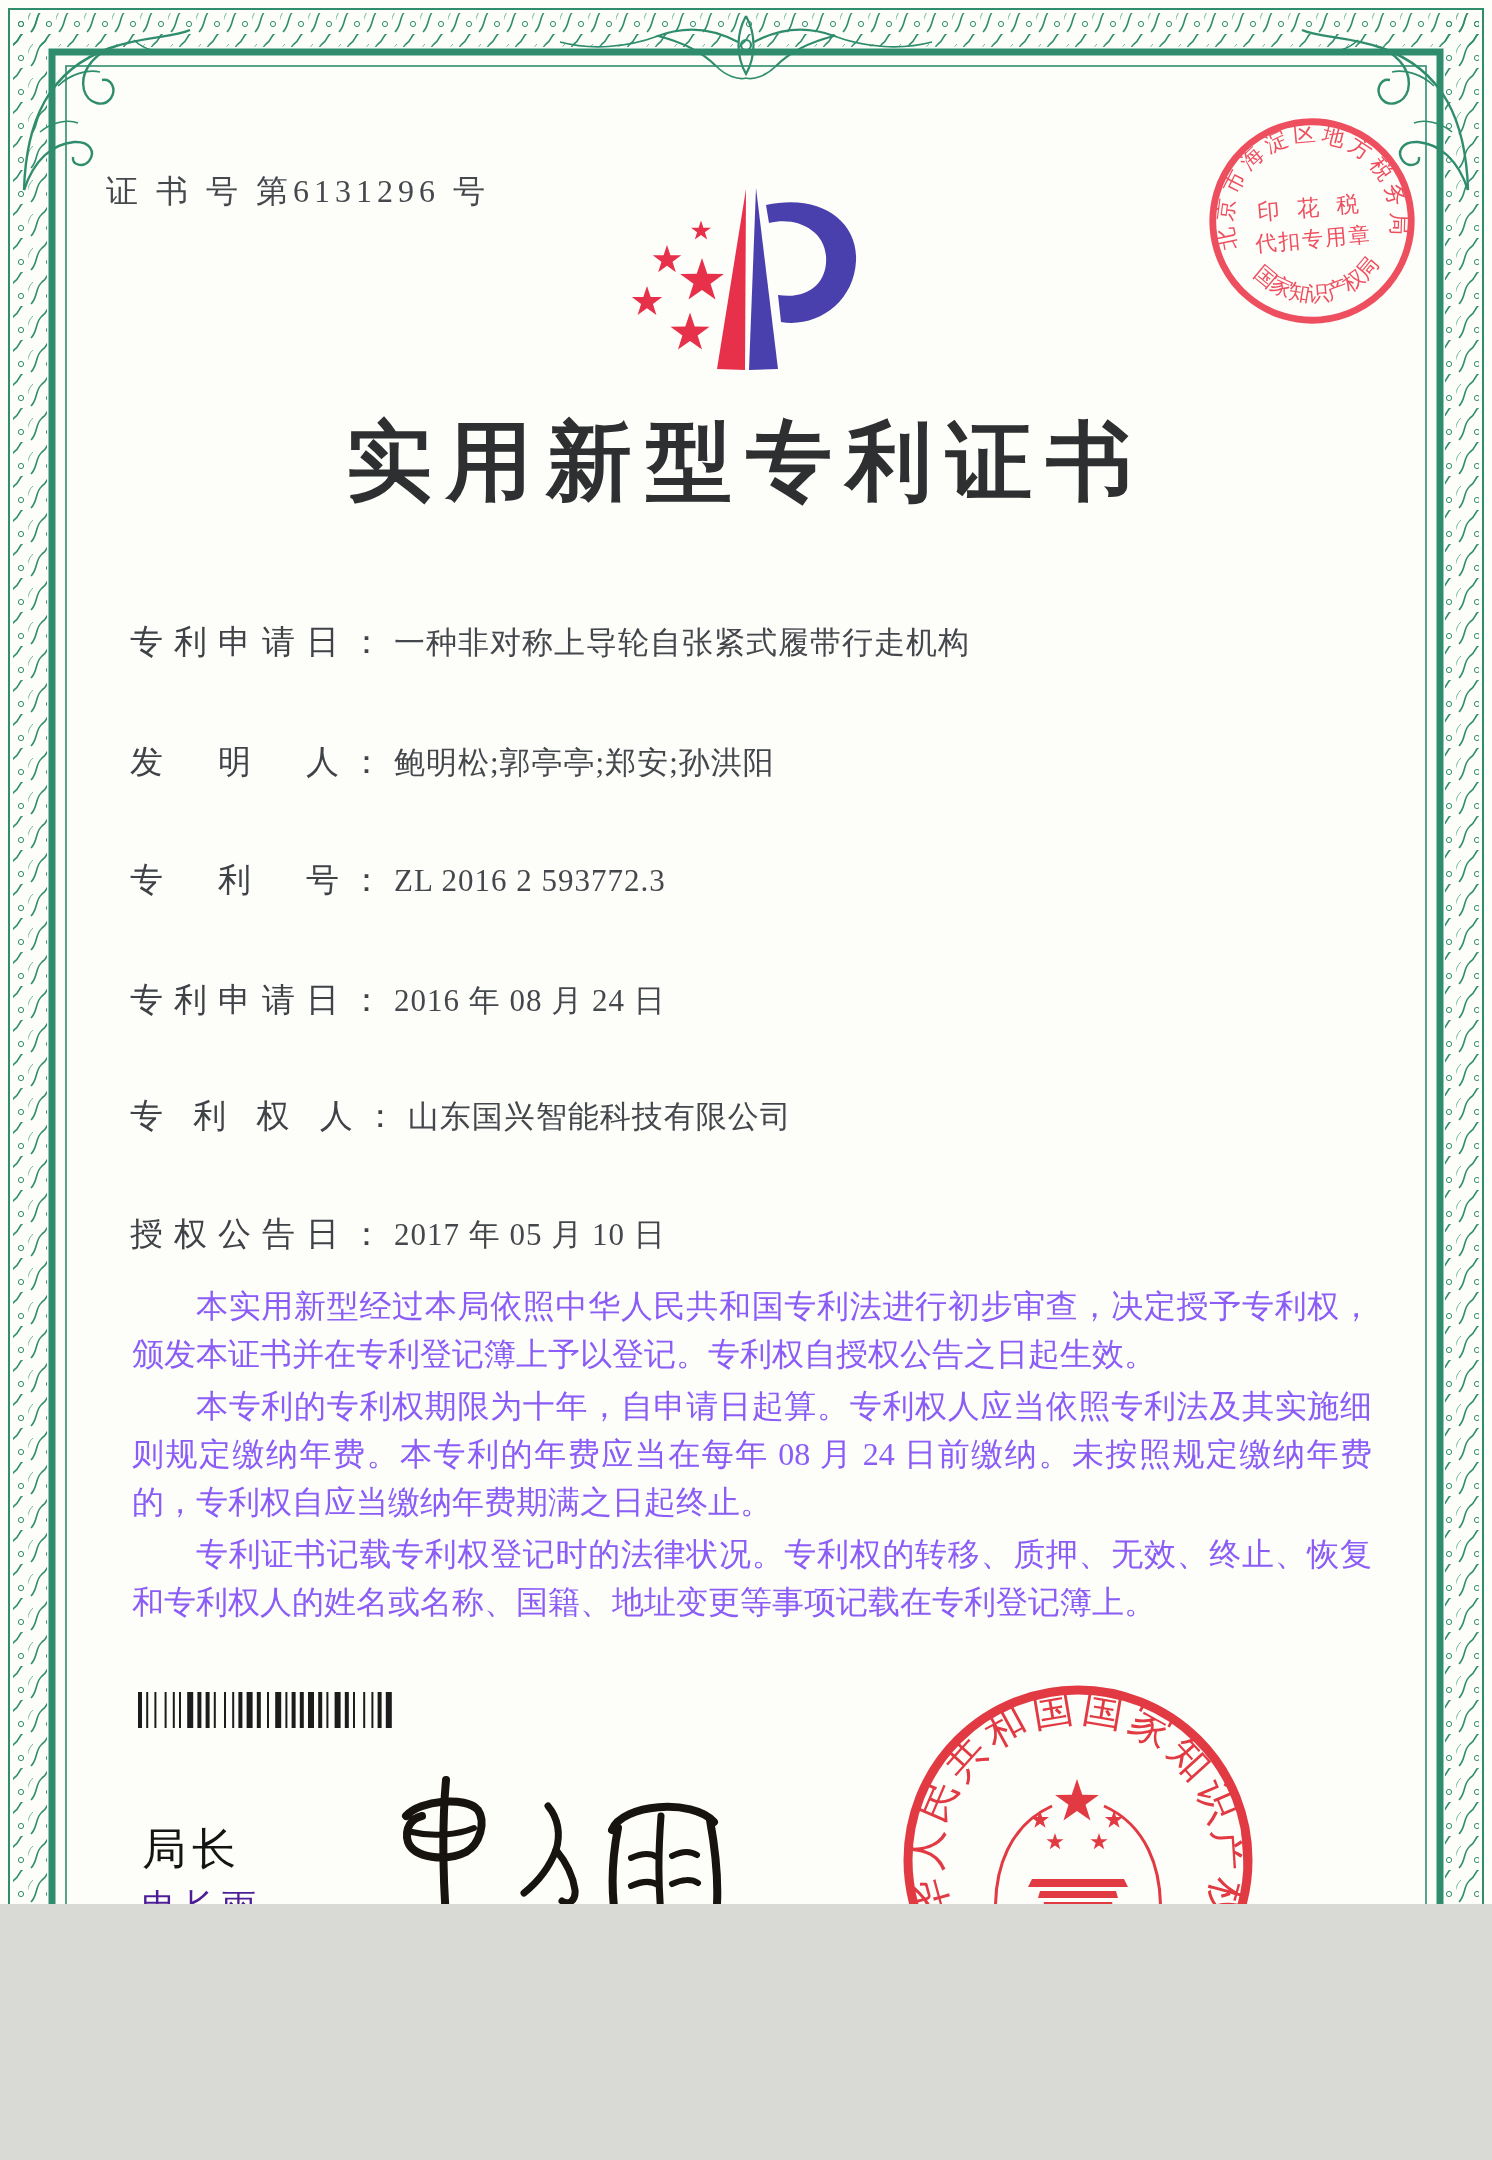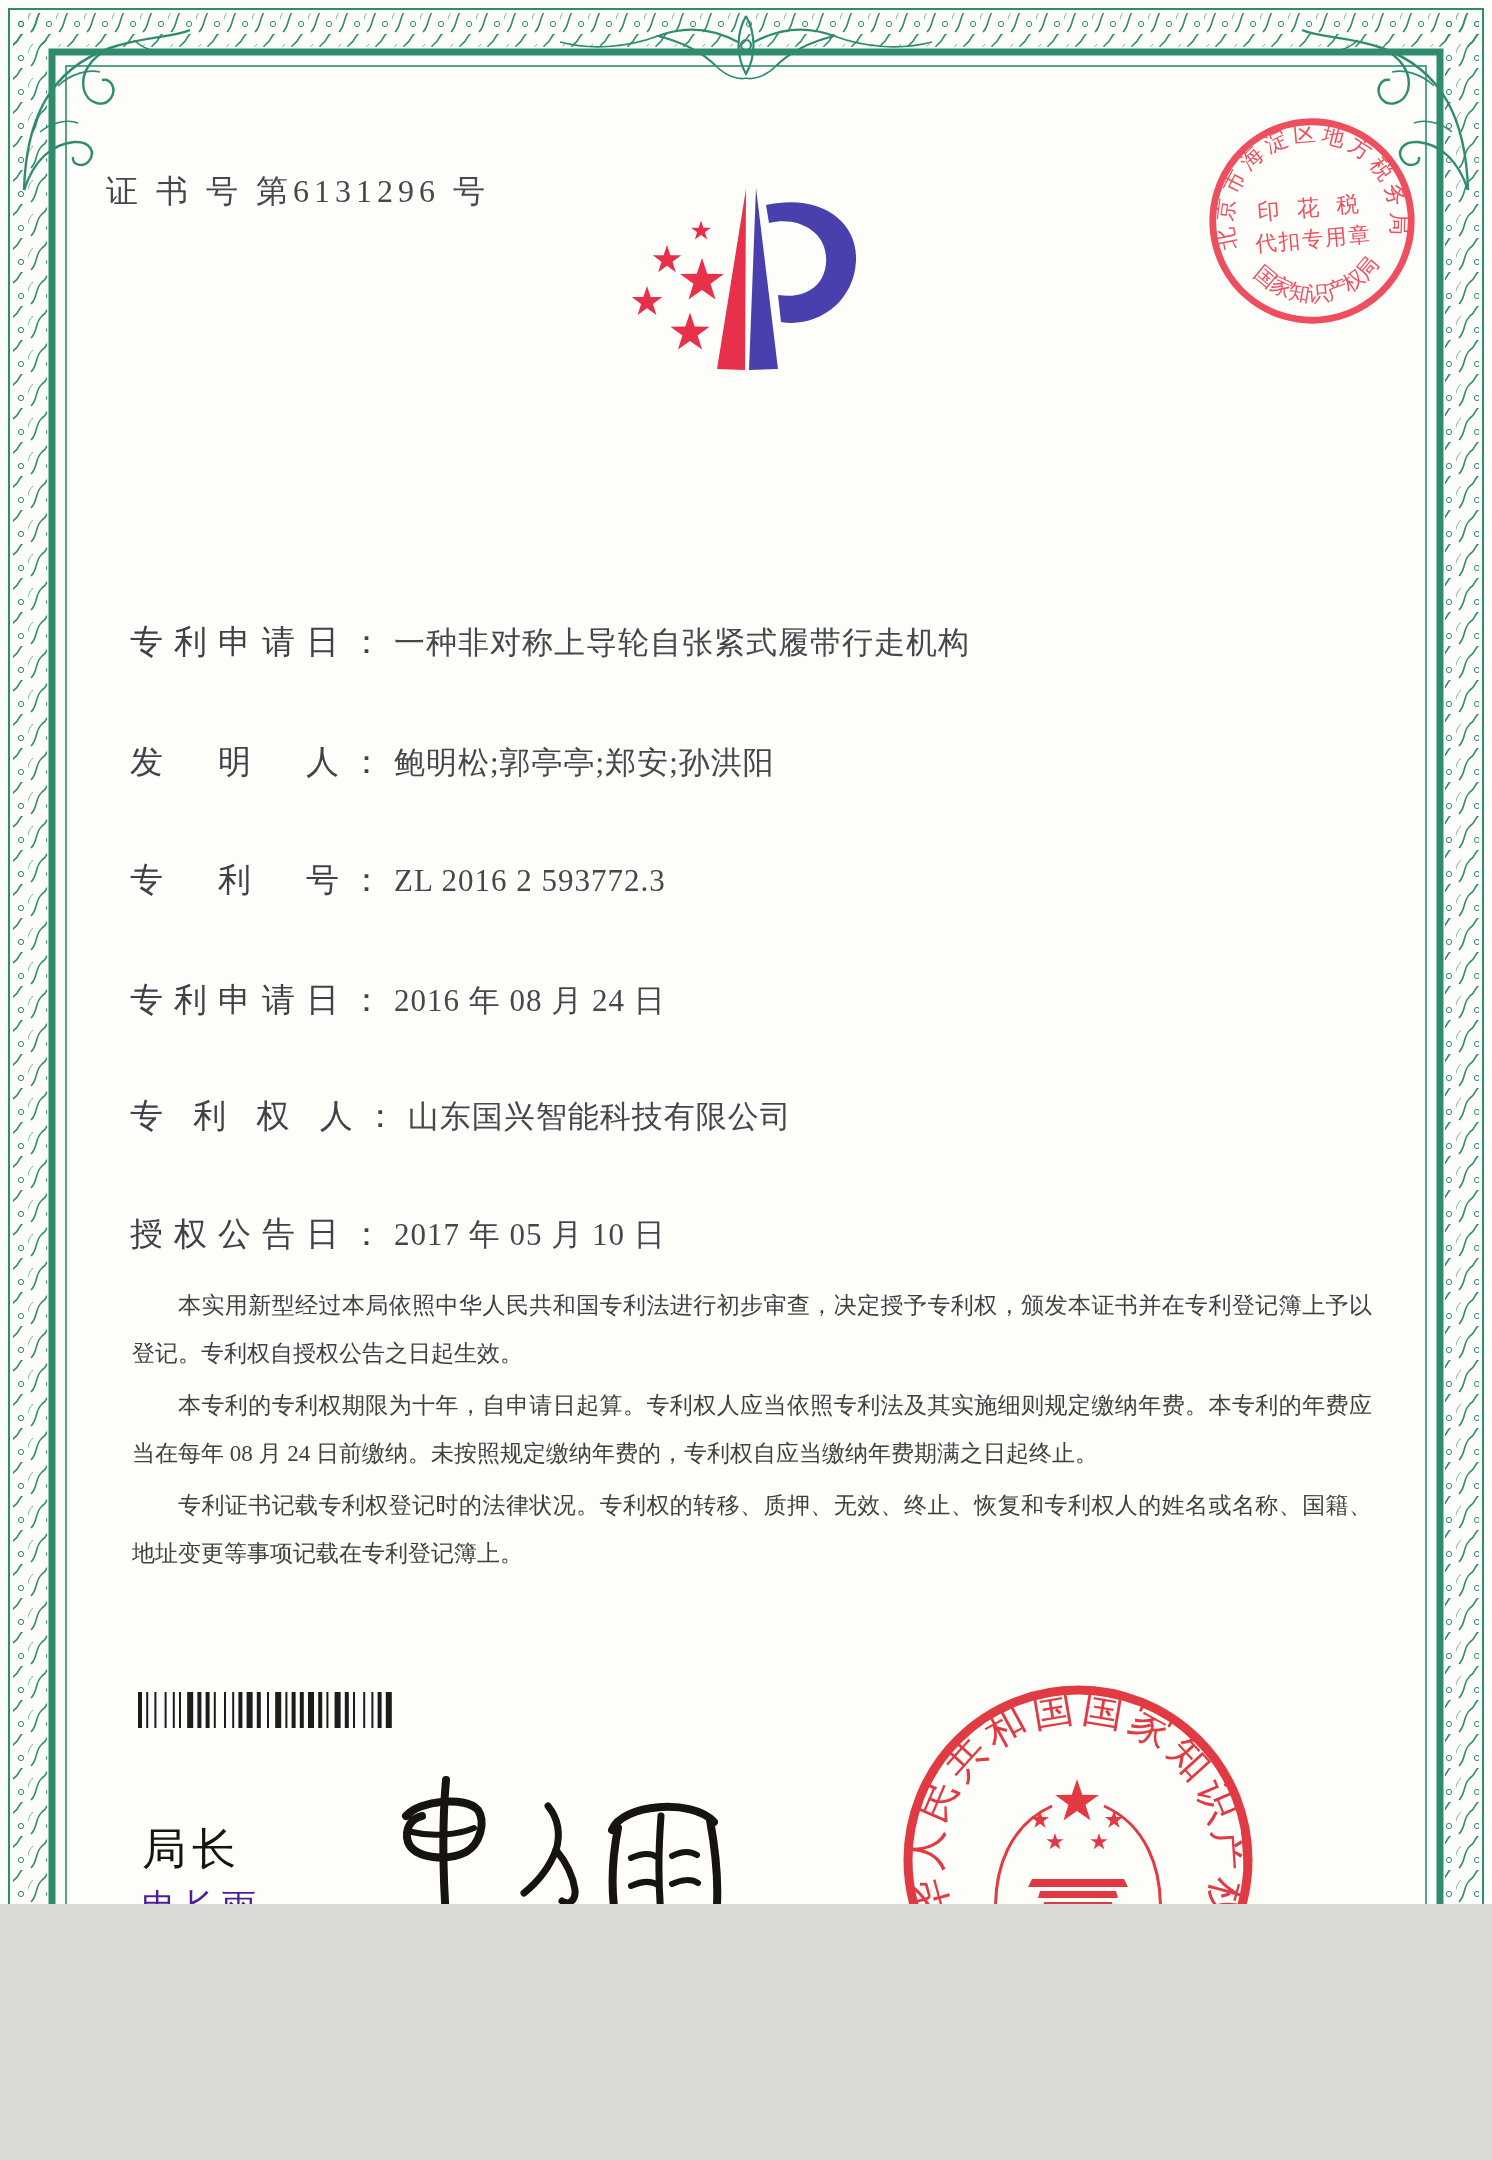--- a/index.html
+++ b/index.html
@@ -18,22 +18,22 @@
 
   .title{left:0;top:404px;width:100%;text-align:center;font-size:86px;font-weight:600;
          letter-spacing:14px;color:#2d2f31;white-space:nowrap;}
 
   .f-row{left:130px;white-space:nowrap;color:#3f4347;}
   .f-label{font-size:33px;letter-spacing:11px;}
   .f-value{font-size:31px;letter-spacing:1px;color:#44474b;}
   .f-r0{top:620px;} .f-r1{top:740px;} .f-r2{top:858px;}
   .f-r3{top:978px;} .f-r4{top:1094px;} .f-r5{top:1212px;}
 
-  .paras{left:132px;top:1282px;width:1240px;font-size:23px;line-height:48px;
-         color:#404040;text-align:justify;}
+  .paras{left:132px;top:1282px;width:1240px;font-size:32px;line-height:48px;
+         color:#8b5cf6;text-align:justify;}
   .paras p{margin:0 0 4px 0;text-indent:2em;}
 
   .barcode{left:138px;top:1692px;}
   .director-title{left:142px;top:1820px;font-size:44px;color:#141414;
       font-family:"Liberation Sans","DejaVu Sans",sans-serif;letter-spacing:6px;}
   .director-name{left:142px;top:1884px;font-size:34px;color:#4c1d95;
       font-family:"Liberation Sans","DejaVu Sans",sans-serif;letter-spacing:6px;}
   .signature{left:360px;top:1772px;}
   .office-seal{left:900px;top:1682px;}
 
@@ -114,20 +114,21 @@
           <textPath href="#taxTop" startOffset="50%" text-anchor="middle" textLength="300" lengthAdjust="spacing">北京市海淀区地方税务局</textPath>
         </text>
         <text font-size="22">
           <textPath href="#taxBot" startOffset="50%" text-anchor="middle" textLength="150" lengthAdjust="spacing">国家知识产权局</textPath>
         </text>
         <text x="110" y="104" text-anchor="middle" font-size="23" letter-spacing="6">印 花 税</text>
         <text x="110" y="136" text-anchor="middle" font-size="22" letter-spacing="2">代扣专用章</text>
       </g>
     </svg>
 
+    <div class="abs title">实用新型专利证书</div>
 
     <div class="abs f-row f-r0">
       <span class="f-label">专利申请日：</span><span class="f-value">一种非对称上导轮自张紧式履带行走机构</span>
     </div>
     <div class="abs f-row f-r1">
       <span class="f-label">发　明　人：</span><span class="f-value">鲍明松;郭亭亭;郑安;孙洪阳</span>
     </div>
     <div class="abs f-row f-r2">
       <span class="f-label">专　利　号：</span><span class="f-value">ZL 2016 2 593772.3</span>
     </div>

